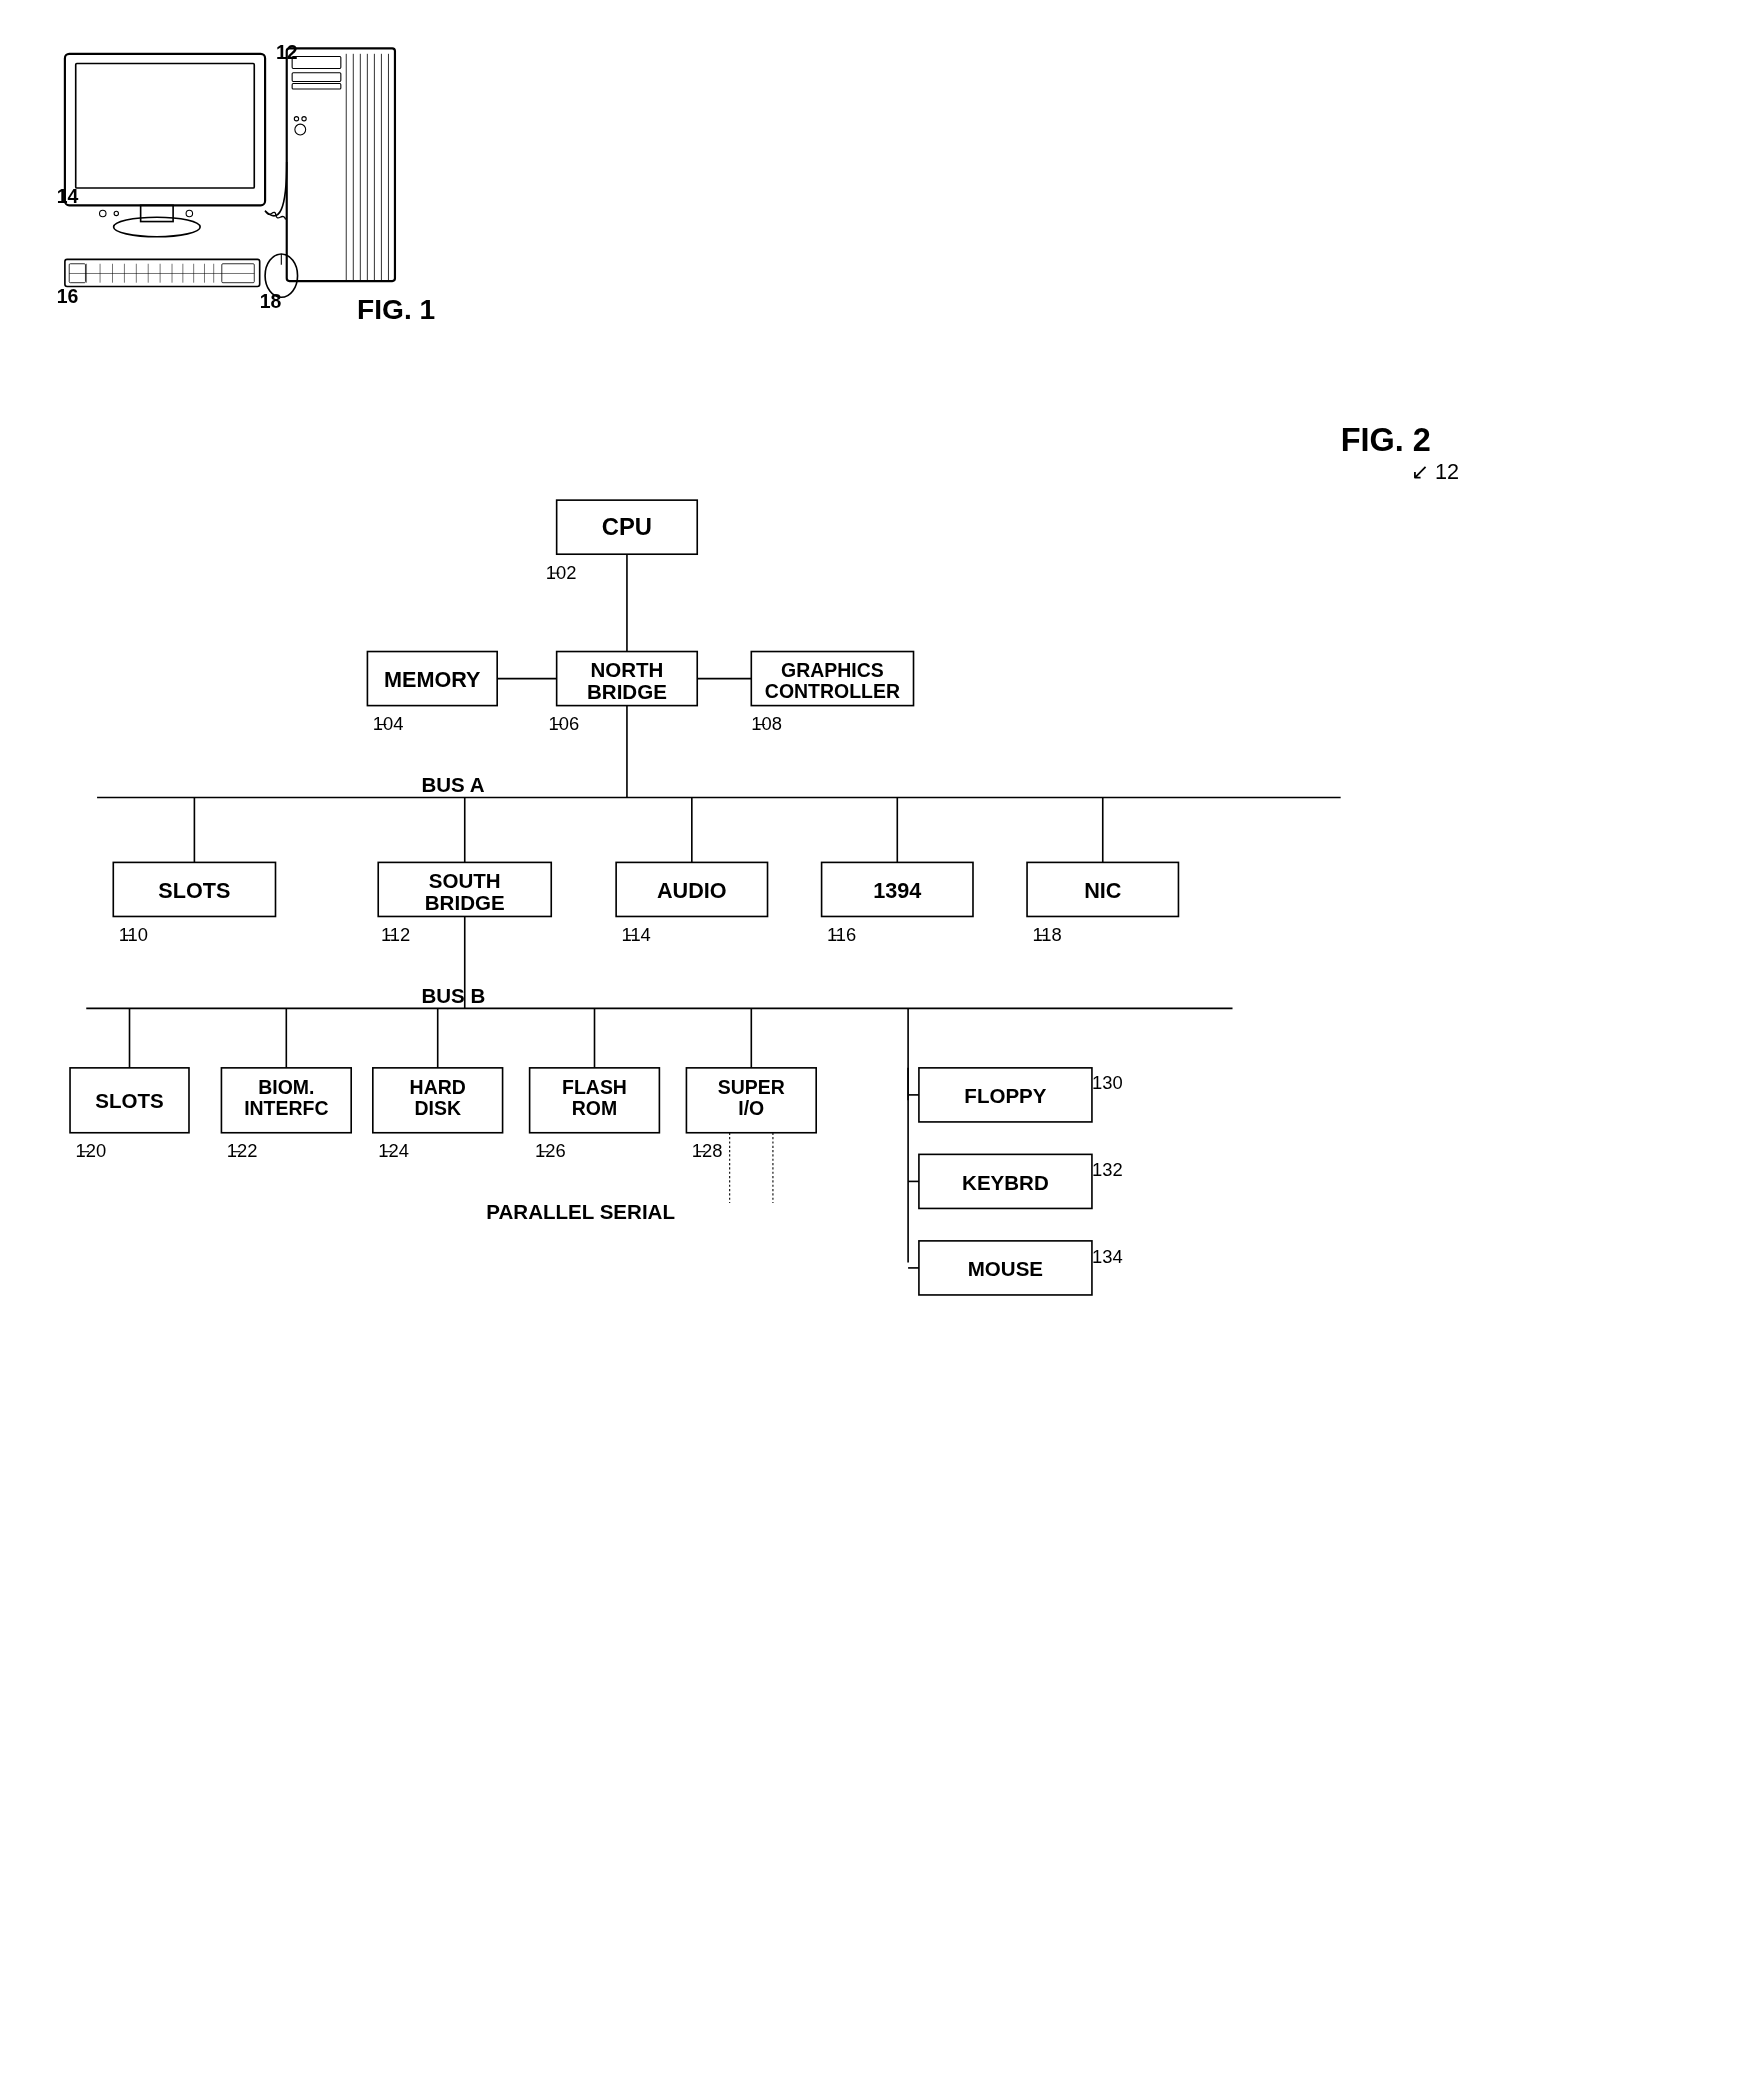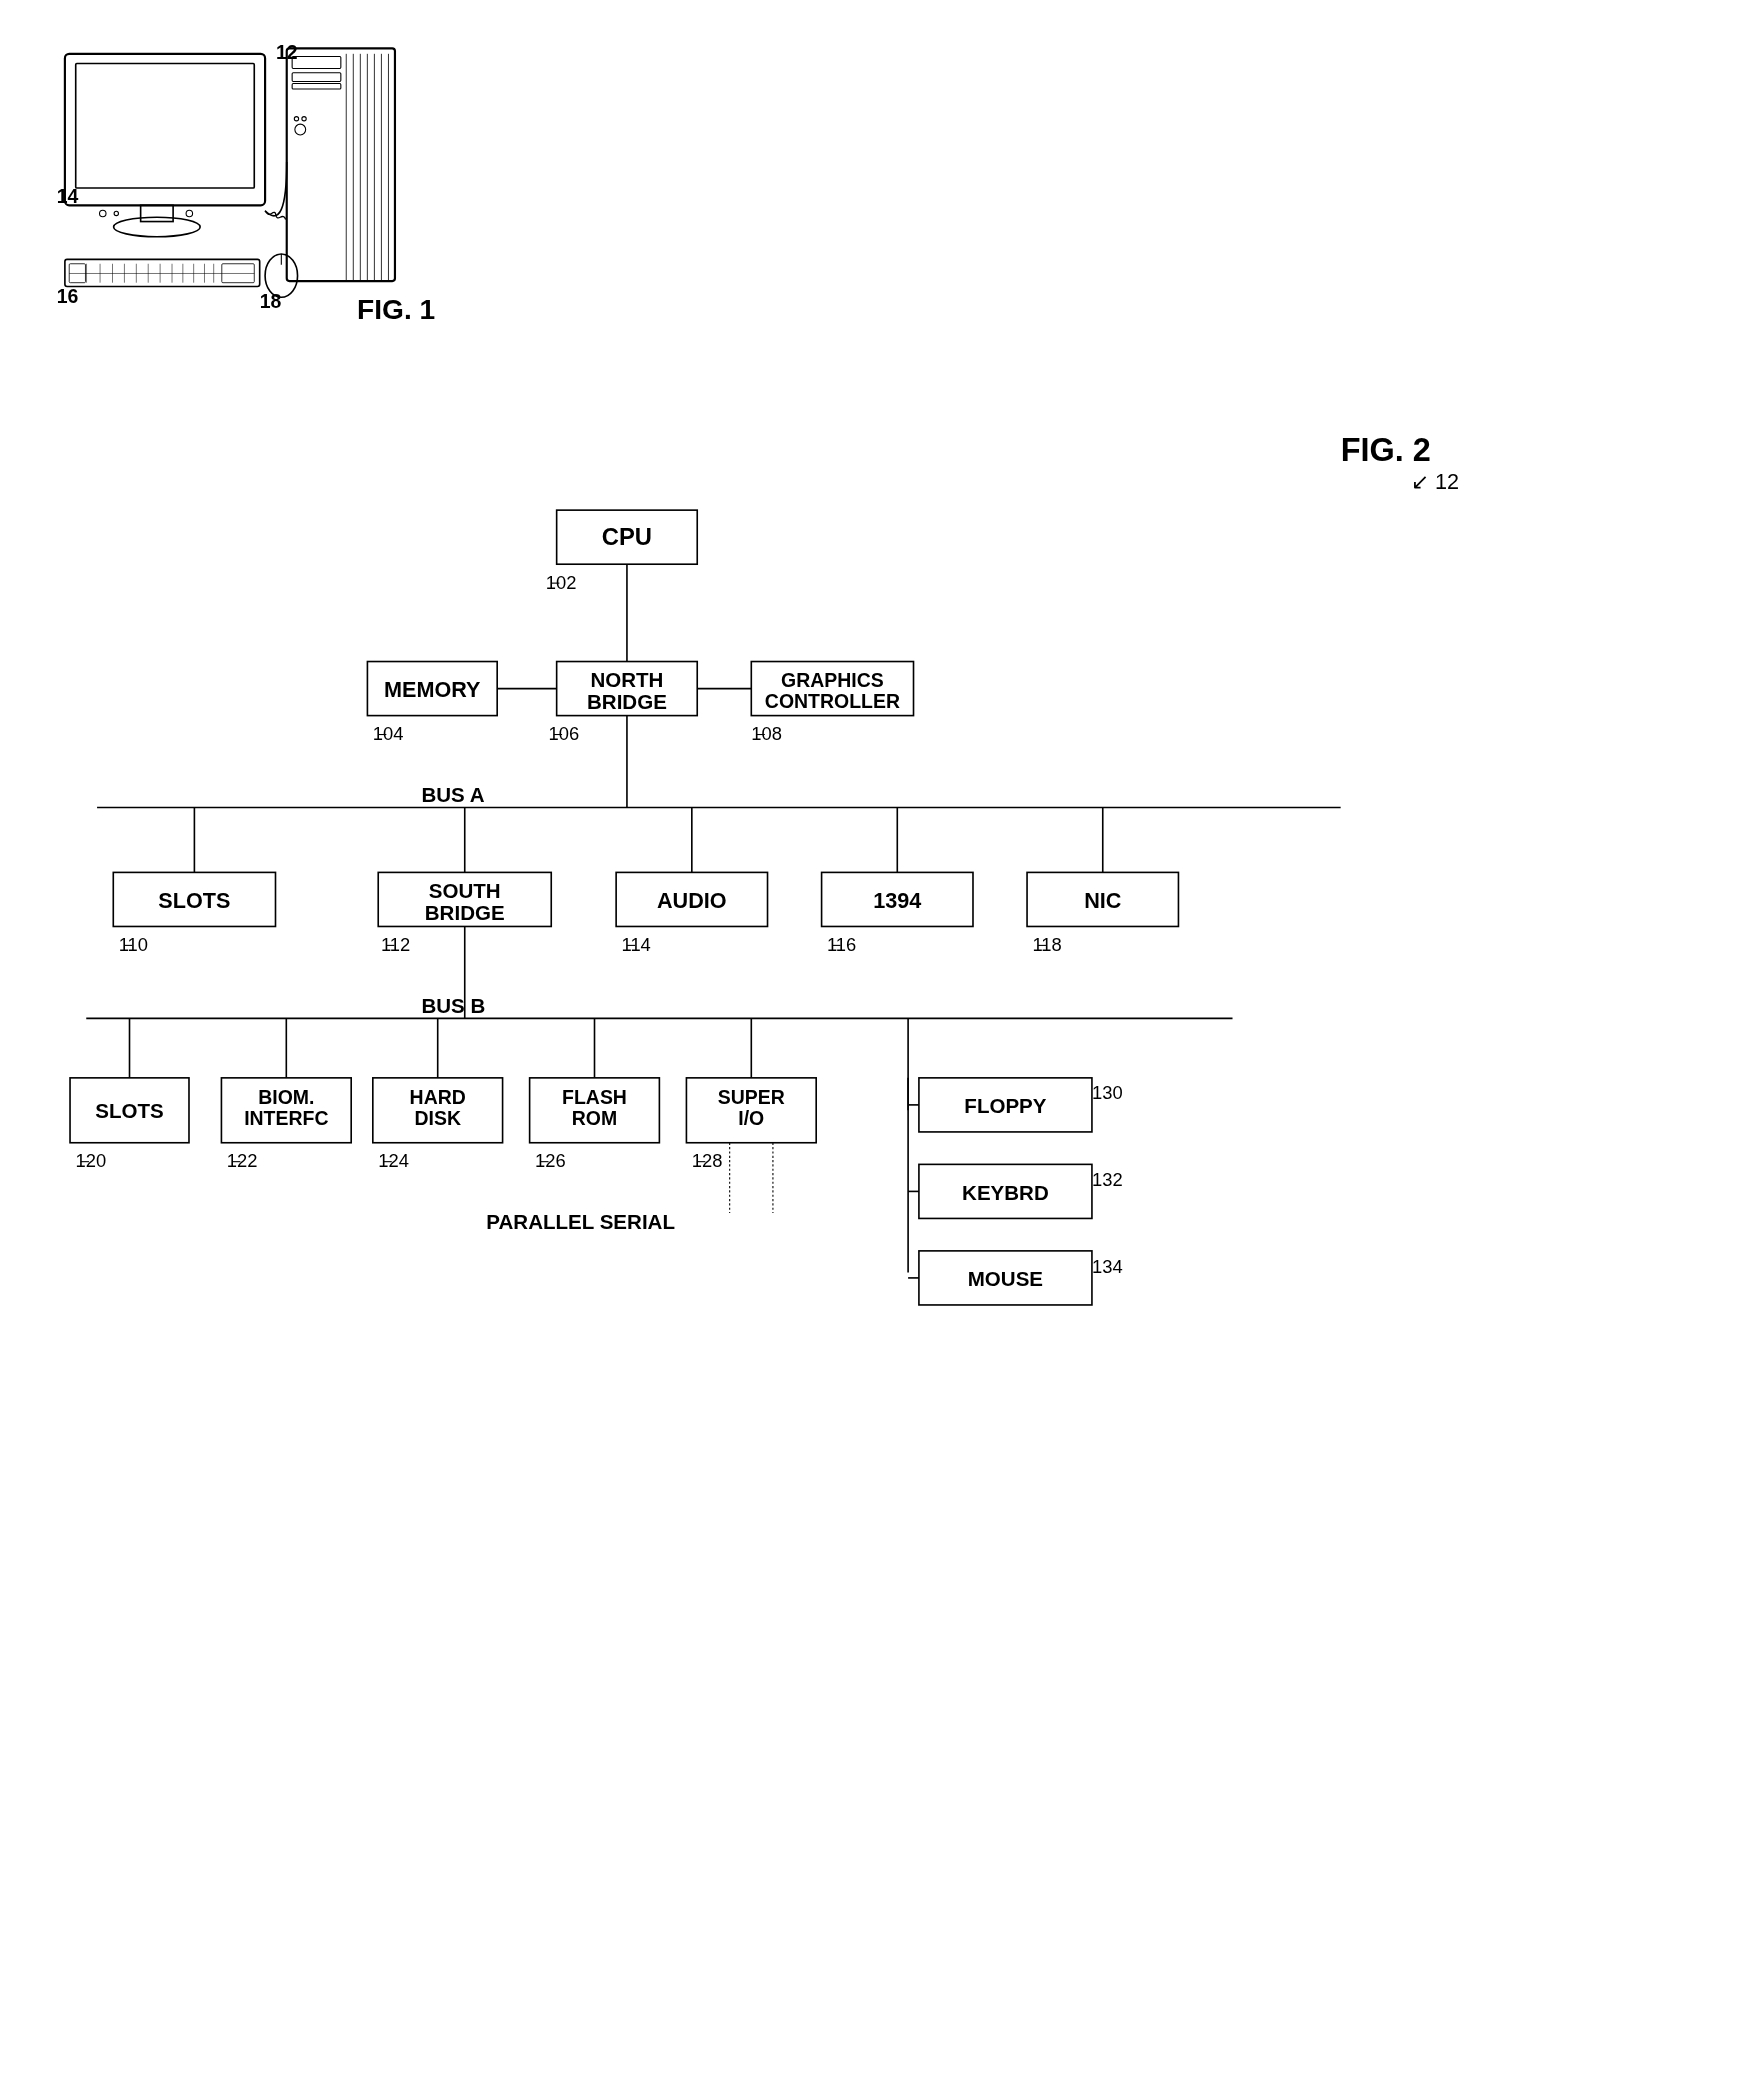--- a/index.html
+++ b/index.html
@@ -17,21 +17,21 @@
       position: absolute;
       top: 43px;
       left: 54px;
       width: 379px;
       height: 281px;
     }
 
     
     .fig2-area {
       position: absolute;
-      top: 429px;
+      top: 419px;
       left: 43px;
       width: 1622px;
       height: 1568px;
     }
   </style>
 </head>
 <body>
 
 <div class="fig1-area">
   <svg width="433" height="303" viewBox="0 0 800 560" style="position:absolute;top:0;left:0;">

